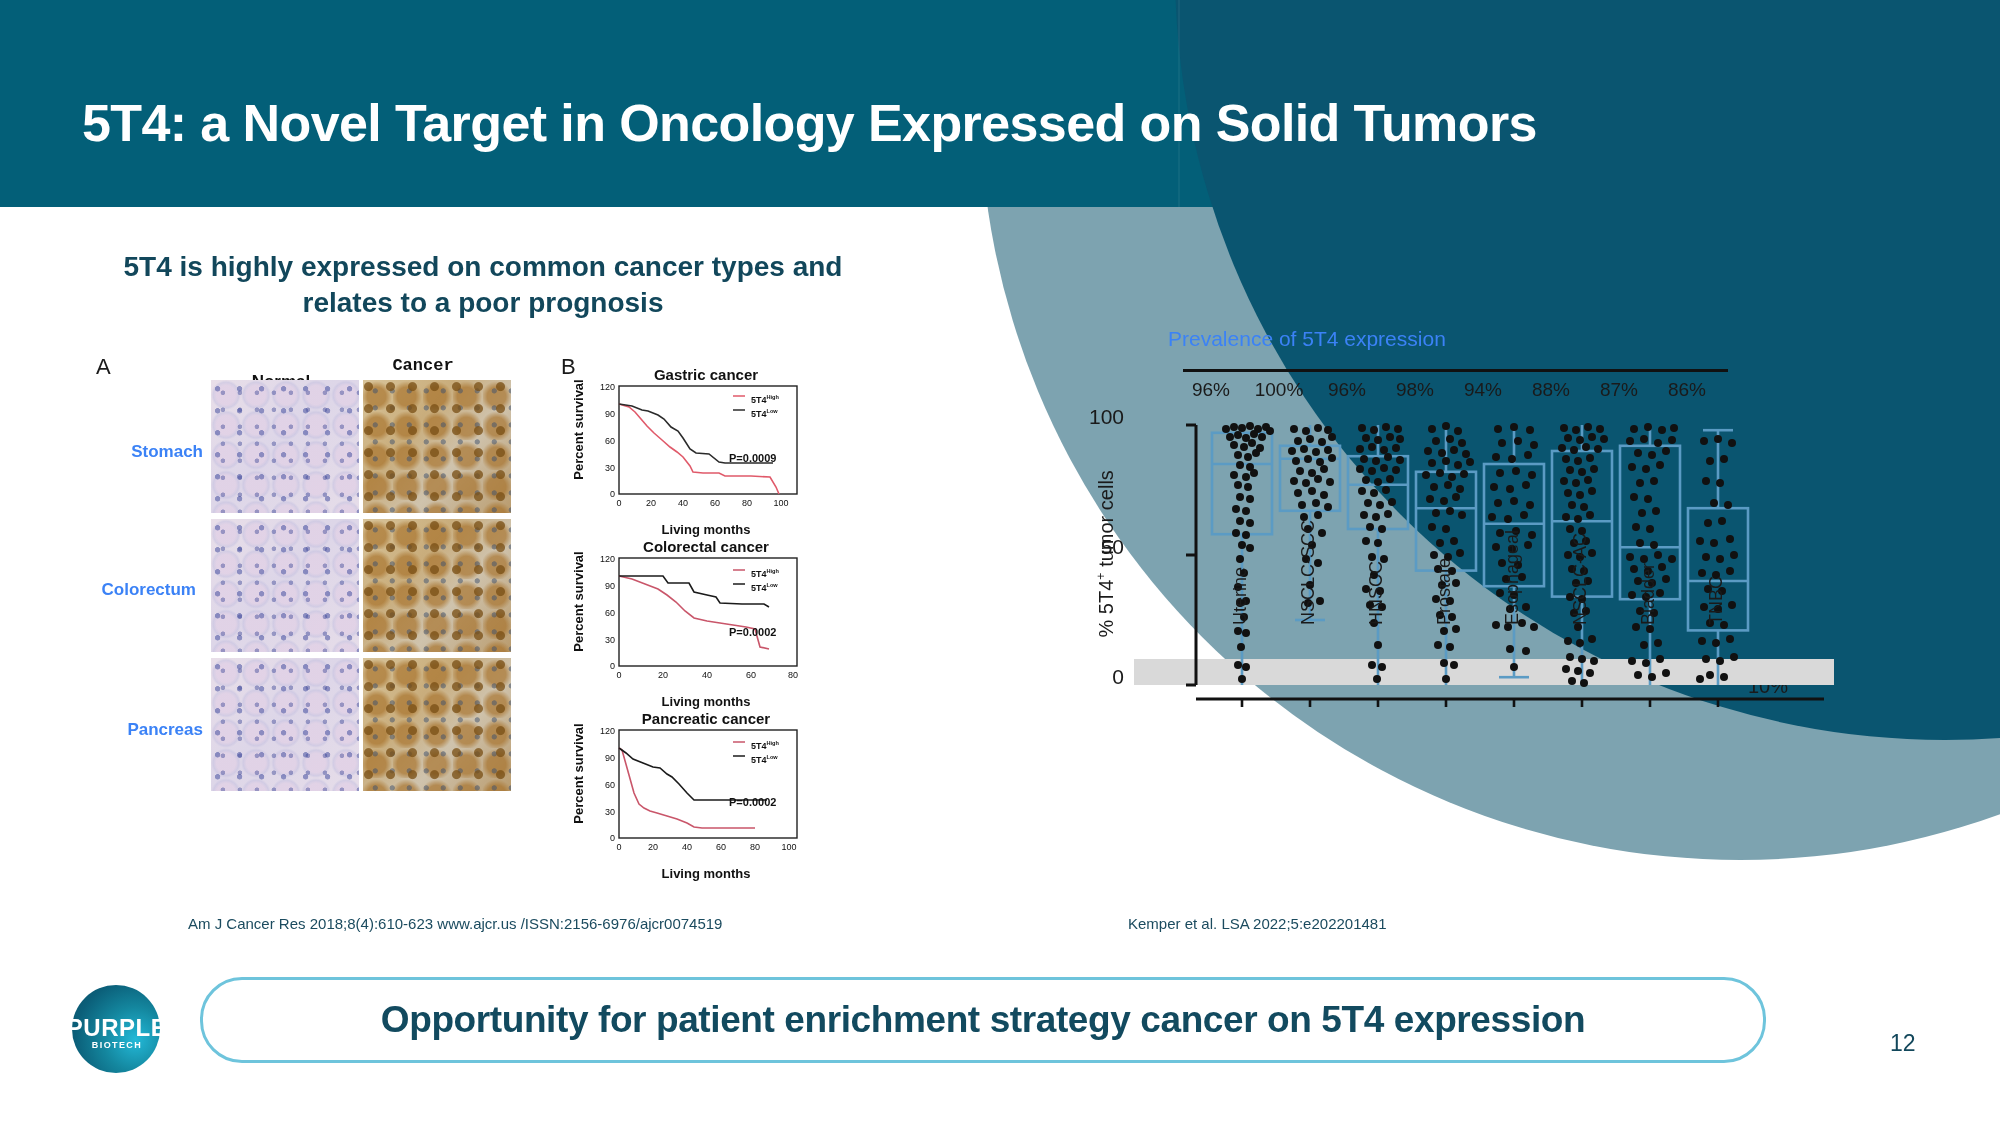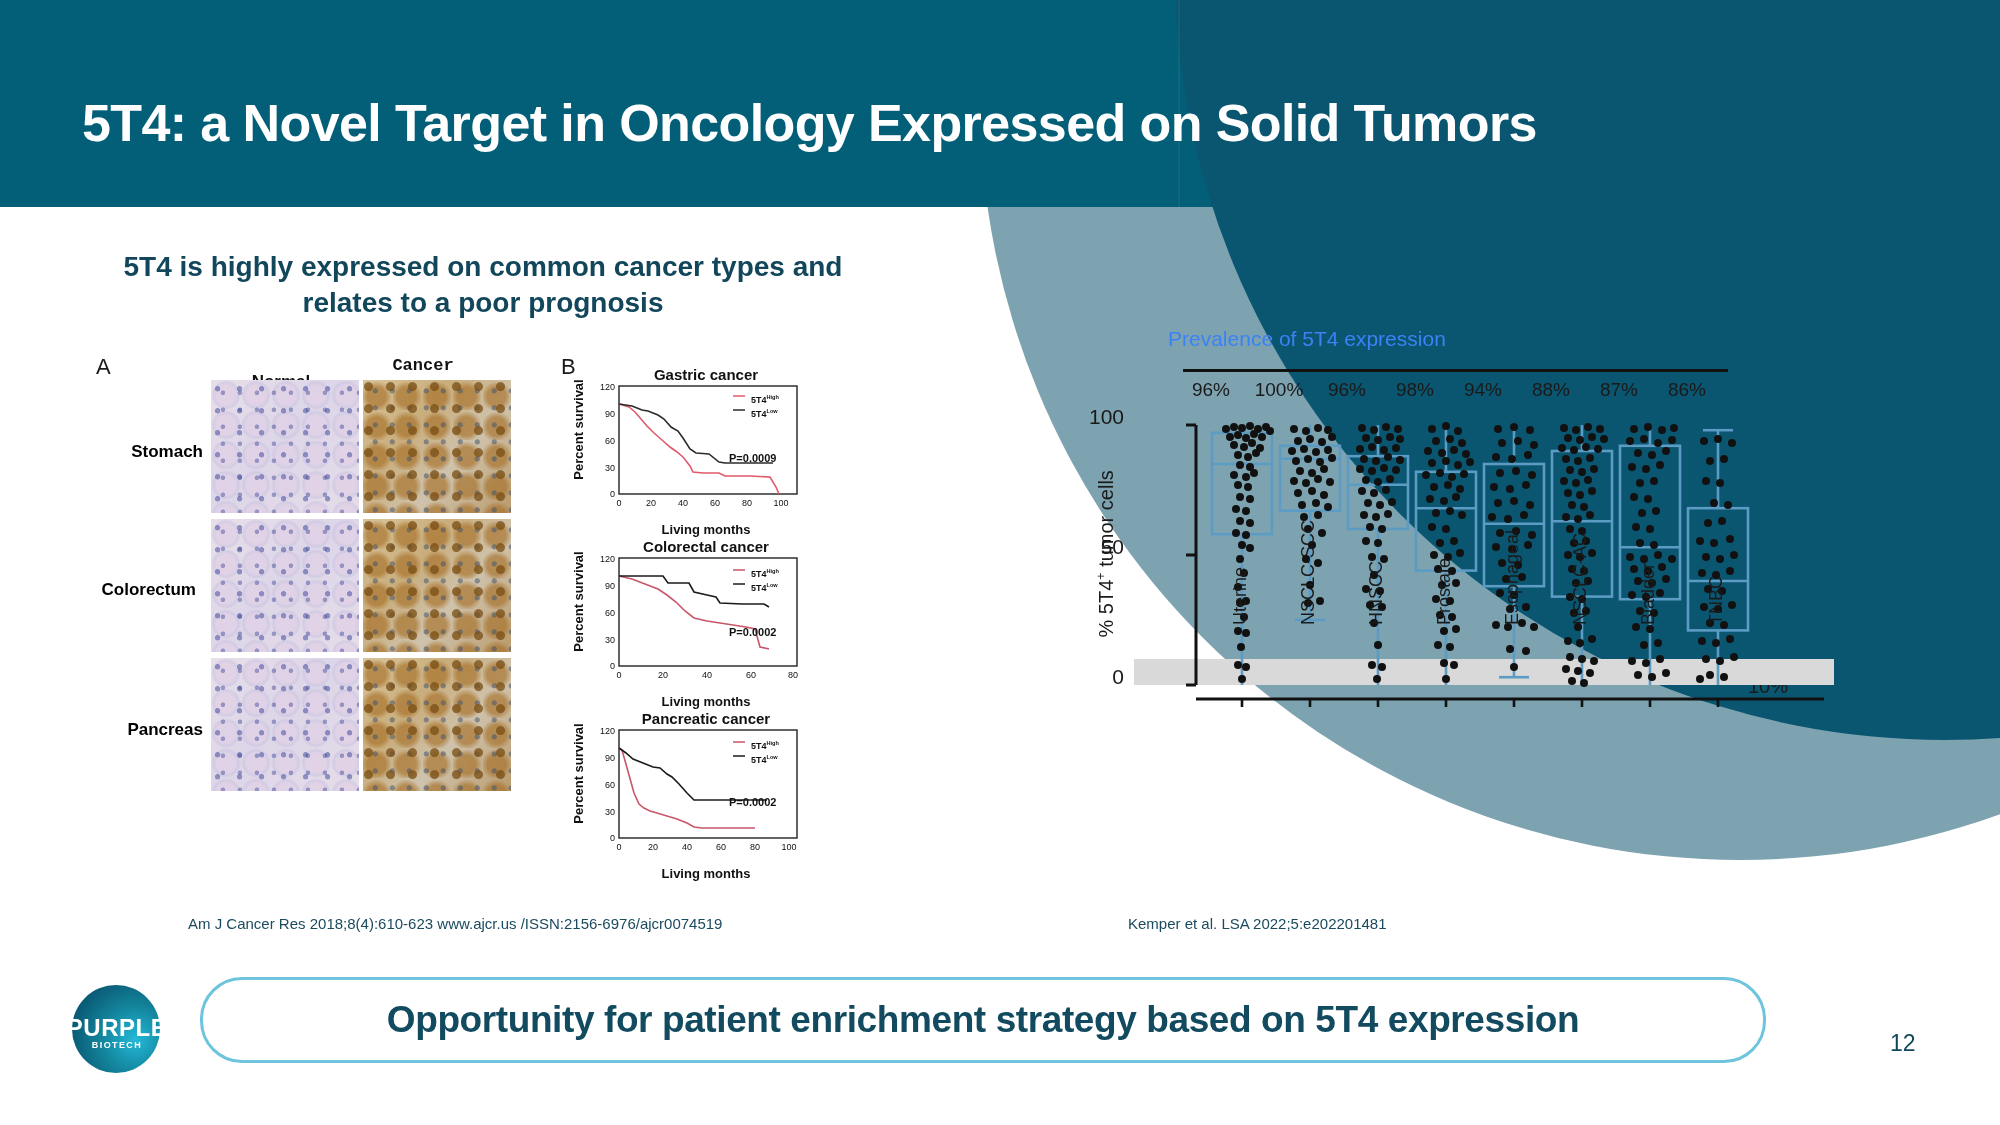--- a/index.html
+++ b/index.html
@@ -115,21 +115,21 @@
     font-size: 17px;
     font-weight: bold;
     color: #111;
     text-align: center;
     width: 150px;
   }
   .ihc-rowlabel {
     position: absolute;
     font-size: 17px;
     font-weight: bold;
-    color: #000000;
+    color: #3b82f6;
     text-align: right;
     width: 115px;
   }
   .ihc-cell {
     position: absolute;
     width: 148px;
     height: 133px;
     background-size: 22px 22px, 17px 17px, 30px 30px, 100% 100%;
   }
   .ihc-normal {
@@ -933,18 +933,18 @@
     <div class="bp-xlabel" style="left:454px;">Esophageal</div>
     <div class="bp-xlabel" style="left:522px;">NSCLC-AC</div>
     <div class="bp-xlabel" style="left:590px;">Bladder</div>
     <div class="bp-xlabel" style="left:658px;">TNBC</div>
   </div>
 
   <div class="citation right">Kemper et al. LSA 2022;5:e202201481</div>
 </div>
 
 <div class="banner">
-  <span class="banner-text">Opportunity for patient enrichment strategy based on 5T4 expression</span>
+  <span class="banner-text">Opportunity for patient enrichment strategy cancer on 5T4 expression</span>
 </div>
 <div class="logo"></div>
 <div class="logo-word">PURPLE</div>
 <div class="logo-sub">BIOTECH</div>
 <div class="page-no">12</div>
 
 </body></html>

